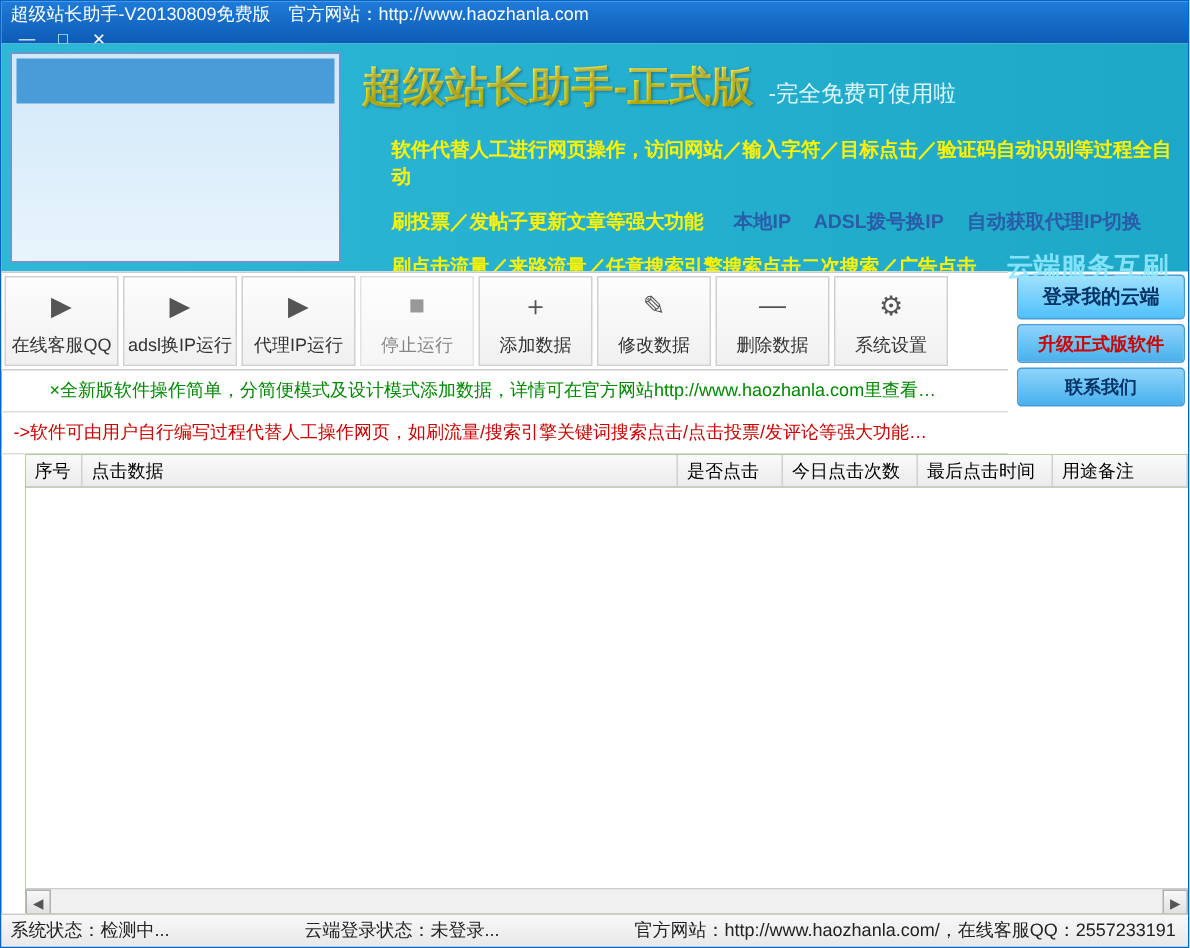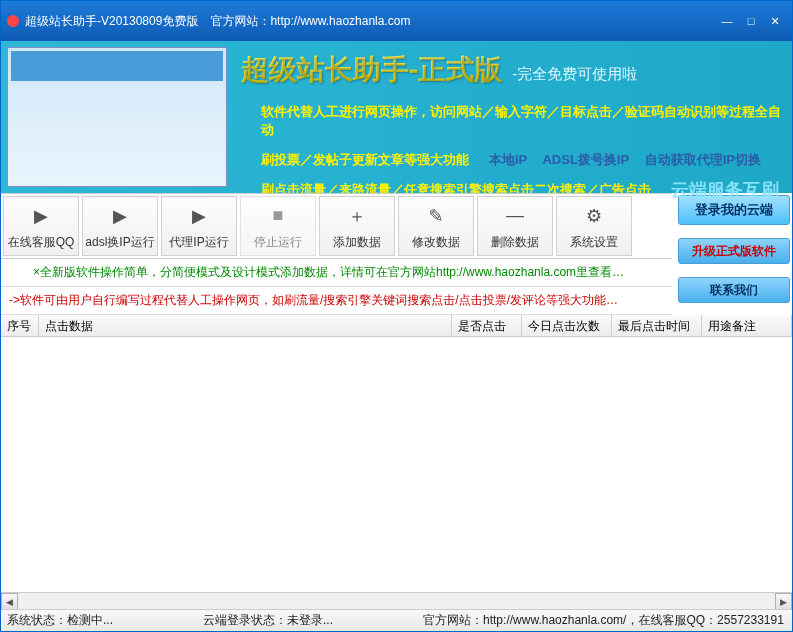--- a/index.html
+++ b/index.html
@@ -1,48 +1,48 @@
 <!DOCTYPE html>
 <html><head>
 <meta charset="utf-8">
 <style>
 * { margin: 0; padding: 0; box-sizing: border-box; }
 body { font-family: "Microsoft YaHei", SimSun, sans-serif; font-size: 12px; background: #f0f0f0; }
 .window { width: 793px; height: 632px; border: 1px solid #0066cc; background: white; display: flex; flex-direction: column; }
-.titlebar { background: linear-gradient(#1e7bd8, #0d5bb5); color: white; height: 40px; display: flex; align-items: center; padding: 0 6px; }
+.titlebar { background: linear-gradient(#1e7bd8, #0d5bb5); color: white; height: 28px; display: flex; align-items: flex-start; padding: 0 6px; flex-direction: column; }
 .titlebar-icon { width: 12px; height: 12px; border-radius: 50%; background: #ff4444; margin-right: 6px; }
 .titlebar-text { flex: 1; font-size: 12px; }
 .titlebar-controls { display: flex; gap: 2px; }
 .titlebar-btn { width: 22px; height: 16px; display: flex; align-items: center; justify-content: center; cursor: pointer; color: white; font-size: 11px; }
 .banner { height: 152px; background: linear-gradient(90deg, #2eb8d8, #1ea8c8); display: flex; }
 .banner-preview { width: 220px; height: 140px; margin: 6px; background: white; border: 1px solid #88c; overflow: hidden; }
 .banner-preview-inner { width: 100%; height: 100%; background: linear-gradient(#d0e8f8, #e8f4fc); display: flex; flex-direction: column; padding: 3px; font-size: 6px; }
 .banner-preview-top { height: 30px; background: #4a9cd8; }
 .banner-content { flex: 1; padding: 10px 8px 0 8px; color: white; }
 .banner-title { font-size: 28px; font-weight: bold; color: #fff200; margin-bottom: 8px; font-family: "SimHei", sans-serif; text-shadow: 1px 1px 2px rgba(0,0,0,0.3); background: linear-gradient(#fff968, #e8d800); -webkit-background-clip: text; -webkit-text-fill-color: transparent; }
 .banner-sub { font-size: 15px; color: #e0f8ff; margin-left: 10px; }
 .banner-line { font-size: 13px; color: #fff200; margin: 6px 0; font-weight: bold; padding-left: 20px; }
 .banner-row { display: flex; align-items: center; gap: 20px; }
 .cloud-tag { font-size: 18px; color: #8ee8ff; font-weight: bold; opacity: 0.9; }
 .ip-labels { font-size: 13px; color: #1a4c8c; font-weight: bold; }
 .ip-labels span { margin-right: 12px; }
 .toolbar { display: flex; background: white; border-top: 1px solid #ccc; border-bottom: 1px solid #ccc; padding: 2px; }
 .tool-btn { width: 76px; height: 60px; display: flex; flex-direction: column; align-items: center; justify-content: center; border: 1px solid #d0d0d0; margin-right: 3px; background: linear-gradient(#fdfdfd, #f0f0f0); cursor: pointer; gap: 4px; }
 .tool-icon { width: 28px; height: 28px; display: flex; align-items: center; justify-content: center; font-size: 18px; color: #555; }
 .tool-label { font-size: 12px; color: #333; }
-.side-btns { display: flex; flex-direction: column; gap: 13px; padding: 2px 2px 2px 6px; }
+.side-btns { display: flex; flex-direction: column; gap: 3px; padding: 2px 2px 2px 6px; }
 .side-btn { width: 112px; height: 26px; border: 1px solid #4a9cd8; background: linear-gradient(#8ed4fc, #48b0ec); color: #003366; display: flex; align-items: center; justify-content: center; cursor: pointer; border-radius: 3px; font-size: 12px; font-weight: bold; }
 .side-btn.primary { height: 30px; background: linear-gradient(#a0e0ff, #50c0f8); font-size: 13px; }
 .side-btn.red { color: #cc0000; }
 .info-area { display: flex; }
 .info-lines { flex: 1; }
 .info-line { padding: 5px 8px; border-bottom: 1px solid #ddd; font-size: 12px; }
 .info-line.green { color: #008800; padding-left: 32px; }
 .info-line.red { color: #cc0000; }
-.table-area { flex: 1; background: #4d7c0f; display: flex; flex-direction: column; overflow: hidden; }
+.table-area { flex: 1; background: #4d7c0f; display: flex; flex-direction: column; overflow: hidden; margin-left: 16px; }
 .table-header { display: flex; background: linear-gradient(#fafafa, #ececec); border-bottom: 1px solid #ccc; height: 22px; }
 .th { border-right: 1px solid #d0d0d0; padding: 3px 6px; font-size: 12px; color: #000; }
 .table-body { flex: 1; background: white; }
 .scroll-h { height: 17px; background: #f0f0f0; border-top: 1px solid #ccc; display: flex; }
 .scroll-arrow { width: 17px; height: 17px; background: linear-gradient(#f8f8f8, #e0e0e0); border: 1px solid #b0b0b0; display: flex; align-items: center; justify-content: center; font-size: 9px; color: #555; }
 .scroll-track { flex: 1; background: #f0f0f0; }
 .statusbar { height: 22px; background: linear-gradient(#f8f8f8, #e8e8e8); border-top: 1px solid #ccc; display: flex; align-items: center; padding: 0 6px; font-size: 12px; color: #222; white-space: nowrap; overflow: hidden; }
 .top-row { display: flex; align-items: baseline; }
 </style>
 </head>

